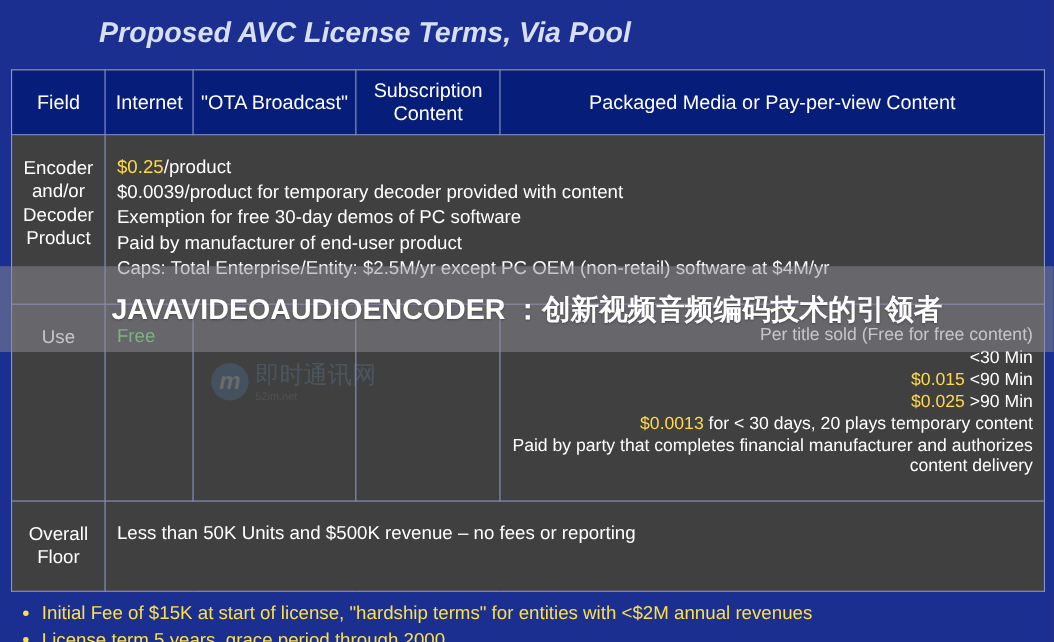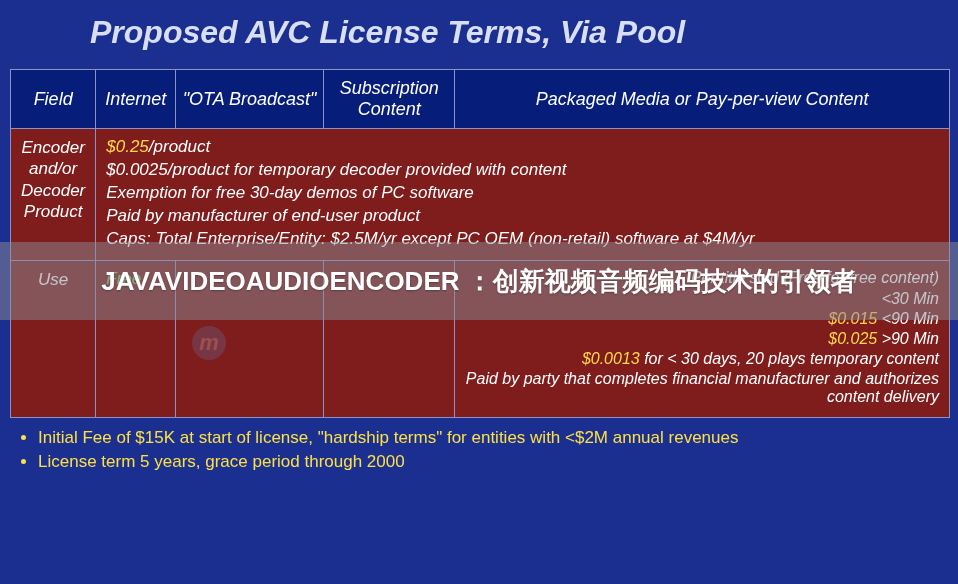--- a/index.html
+++ b/index.html
@@ -6,46 +6,45 @@
 body {
   width: 958px;
   height: 584px;
   background: #1a2f8f;
   font-family: "Segoe UI", Tahoma, Arial, sans-serif;
   color: #fff;
   position: relative;
   overflow: hidden;
 }
 .title {
-  font-size: 32px;
+  font-size: 26px;
   font-weight: 600;
   color: #d8dff5;
   padding: 14px 0 18px 90px;
   font-style: italic;
 }
 .table {
   border-collapse: collapse;
   width: 940px;
   margin-left: 10px;
-  background: #7f1d1d;
-  font-style: italic;
+  background: #404040;
 }
 .table th {
   background: #071d7a;
   color: #fff;
   font-weight: 400;
   font-size: 18px;
   padding: 8px 6px;
   border: 1px solid #8a93c9;
   text-align: center;
   vertical-align: middle;
 }
 .table td {
   border: 1px solid #8a93c9;
-  padding: 8px 10px;
+  padding: 19px 10px;
   font-size: 17px;
   vertical-align: top;
   color: #fff;
 }
 .row-label {
   text-align: center;
   font-size: 16px;
   width: 78px;
   line-height: 1.25;
 }
@@ -129,21 +128,21 @@
       <th class="col-ota">"OTA Broadcast"</th>
       <th class="col-sub">Subscription Content</th>
       <th class="col-pkg">Packaged Media or Pay-per-view Content</th>
     </tr>
   </thead>
   <tbody>
     <tr>
       <td class="row-label">Encoder and/or Decoder Product</td>
       <td colspan="4">
         <div class="line"><span class="price">$0.25</span><span>/product</span></div>
-        <div class="line">$0.0025/product for temporary decoder provided with content</div>
+        <div class="line">$0.0039/product for temporary decoder provided with content</div>
         <div class="line">Exemption for free 30-day demos of PC software</div>
         <div class="line">Paid by manufacturer of end-user product</div>
         <div class="line">Caps: Total Enterprise/Entity: $2.5M/yr except PC OEM (non-retail) software at $4M/yr</div>
       </td>
     </tr>
     <tr>
       <td class="row-label">Use</td>
       <td><span class="free">Free</span></td>
       <td></td>
       <td></td>
@@ -151,27 +150,35 @@
         <div class="line">Per title sold (Free for free content)</div>
         <div class="tiers">
           <div class="line"><span class="price"></span> <span>&lt;30 Min</span></div>
           <div class="line"><span class="price">$0.015</span> <span>&lt;90 Min</span></div>
           <div class="line"><span class="price">$0.025</span> <span>&gt;90 Min</span></div>
           <div class="line"><span class="price">$0.0013</span> <span>for &lt; 30 days, 20 plays  temporary content</span></div>
         </div>
         <div class="line">Paid by party that completes financial manufacturer and authorizes content delivery</div>
       </td>
     </tr>
+    <tr>
+      <td class="row-label">Overall Floor</td>
+      <td colspan="4">Less than 50K Units and $500K revenue – no fees or reporting</td>
+    </tr>
   </tbody>
 </table>
 
 <ul class="bullets">
   <li>Initial Fee of $15K at start of license, "hardship terms" for entities with &lt;$2M annual revenues</li>
   <li>License term 5 years, grace period through 2000</li>
 </ul>
 
 <div class="watermark">
   <span class="wm-badge">m</span>
+  <span>
+    <span>即时通讯网</span>
+    <span class="wm-sub">52im.net</span>
+  </span>
 </div>
 
 <div class="overlay">
   <div class="overlay-text">JAVAVIDEOAUDIOENCODER ：创新视频音频编码技术的引领者</div>
 </div>
 
 </body></html>

